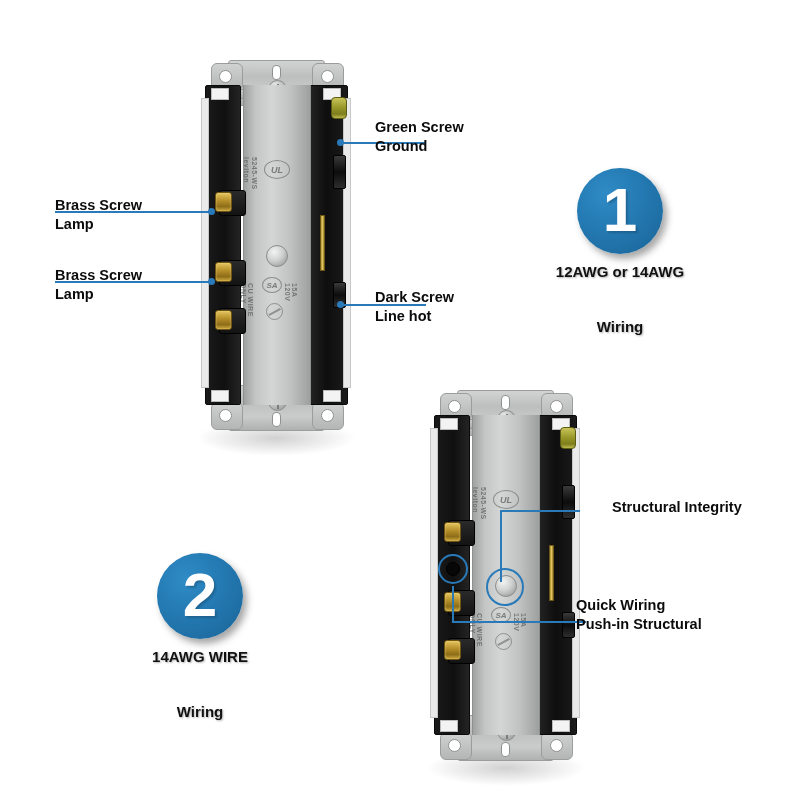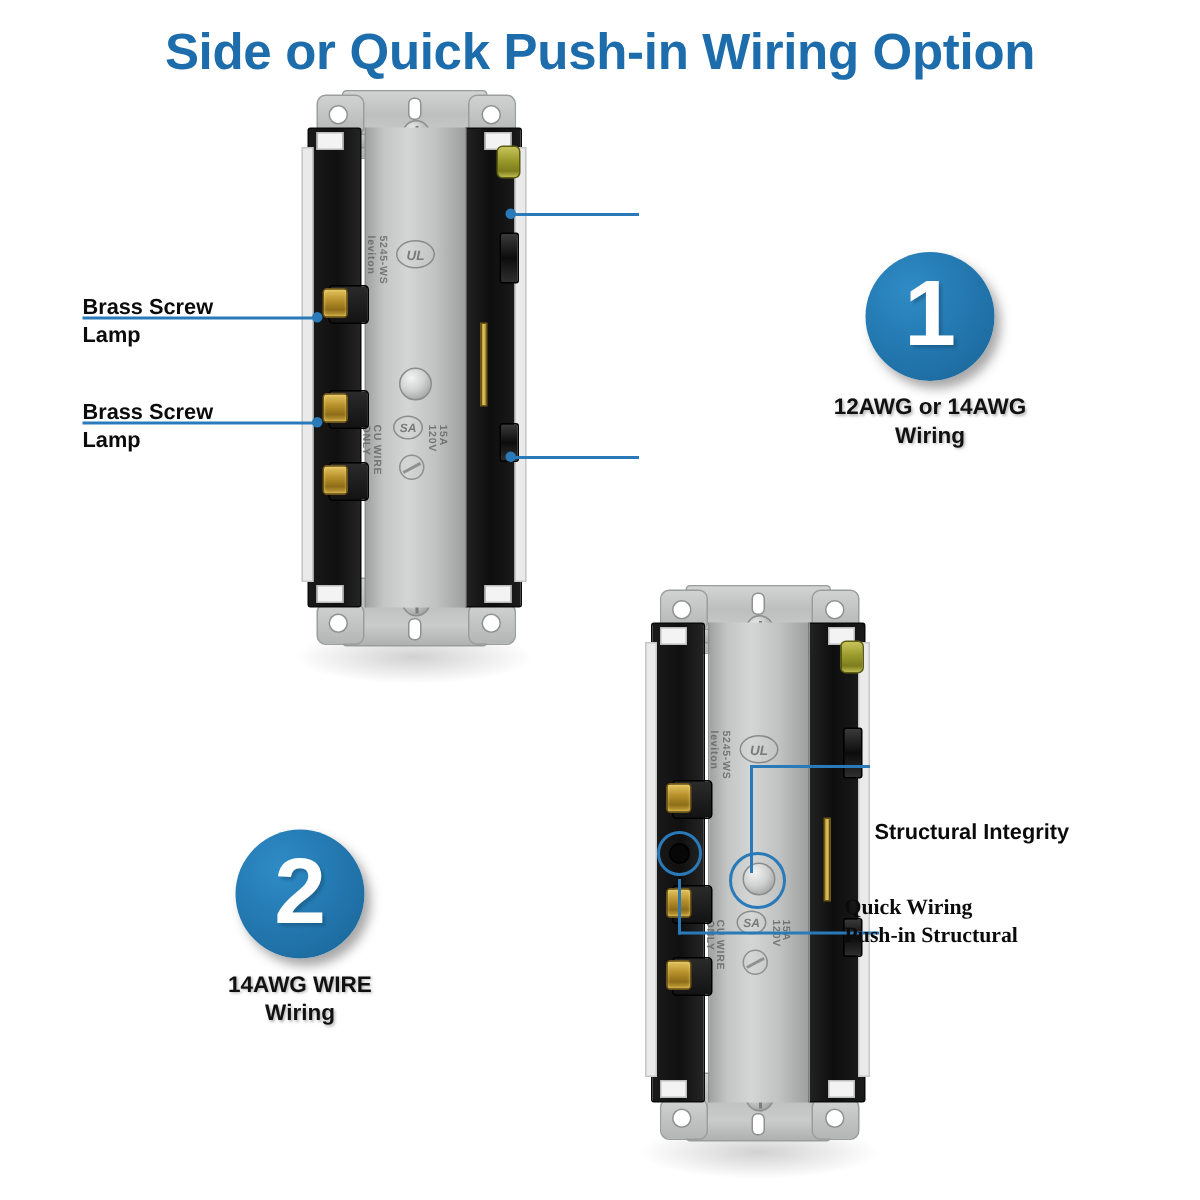--- a/index.html
+++ b/index.html
@@ -40,21 +40,21 @@
     position:absolute;left:0;top:0;width:86px;height:86px;
     display:flex;align-items:center;justify-content:center;
     color:#ffffff;font-size:62px;font-weight:bold;line-height:1;
     text-shadow:2px 2px 2px rgba(20,60,90,.35);
     padding-bottom:3px;box-sizing:border-box;
   }
   .badge-cap{
     margin-top:9px;font-size:15px;font-weight:bold;color:#111;line-height:1.25;
     text-shadow:1px 1px 2px rgba(120,120,120,.55);white-space:nowrap;
   }
-  .badge-cap .c2{display:block;}
+  .badge-cap .c2{display:block;margin-top:36px;}
 
   
   .device{position:absolute;}
 
   
   .strap{
     position:absolute;left:23px;width:97px;height:46px;
     background:linear-gradient(180deg,#d2d4d3 0%,#bcbfbd 35%,#c9ccca 70%,#aeb1af 100%);
     border:1px solid #9a9d9b;box-sizing:border-box;
     border-radius:3px;
@@ -168,21 +168,20 @@
   .devshadow{
     position:absolute;border-radius:50%;
     background:radial-gradient(ellipse at center, rgba(90,90,90,.28) 0%, rgba(255,255,255,0) 70%);
   }
 </style>
 </head>
 <body>
 
 <div class="stage">
 
-  <div id="title">Side or Quick Push-in Wiring Option</div>
 
   <div class="devshadow" style="left:196px;top:420px;width:160px;height:36px;"></div>
 
   <div class="device" id="device1" style="left:205px;top:60px;width:143px;height:388px;">
 
     <div class="strap" style="top:0px;">
       <div class="ear" style="left:-18px;top:2px;width:32px;height:28px;"></div>
       <div class="ear" style="left:83px;top:2px;width:32px;height:28px;"></div>
       <div class="hole" style="left:-10px;top:9px;"></div>
       <div class="hole" style="left:92px;top:9px;"></div>
@@ -232,37 +231,45 @@
     <div class="greenscrew" style="left:126px;top:37px;"></div>
     <div class="circmark" style="left:86px;top:40px;width:16px;height:16px;border-color:rgba(110,113,111,.9);"></div>
 
     <div class="darkscrew" style="left:128px;top:222px;"></div>
     <div class="goldstrip" style="left:115px;top:155px;height:56px;"></div>
     <div class="darkscrew" style="left:128px;top:95px;height:34px;"></div>
   </div>
 
   <div class="dot" style="left:337px;top:139px;"></div>
   <div class="leader" style="left:340px;top:142px;width:86px;"></div>
+  <div class="callout right-al" style="left:375px;top:118px;">
+    <span class="l1">Green Screw</span>
+    <span class="l2">Ground</span>
+  </div>
 
   <div class="dot" style="left:208px;top:208px;"></div>
   <div class="leader" style="left:55px;top:211px;width:156px;"></div>
   <div class="callout left-al" style="left:55px;top:196px;">
     <span class="l1">Brass Screw</span>
     <span class="l2">Lamp</span>
   </div>
 
   <div class="dot" style="left:208px;top:278px;"></div>
   <div class="leader" style="left:55px;top:281px;width:156px;"></div>
   <div class="callout left-al" style="left:55px;top:266px;">
     <span class="l1">Brass Screw</span>
     <span class="l2">Lamp</span>
   </div>
 
   <div class="dot" style="left:337px;top:301px;"></div>
   <div class="leader" style="left:340px;top:304px;width:86px;"></div>
+  <div class="callout right-al" style="left:375px;top:288px;">
+    <span class="l1">Dark Screw</span>
+    <span class="l2">Line hot</span>
+  </div>
 
   <div class="badge-wrap" style="left:530px;top:168px;width:180px;">
     <div class="badge">
       <span>1</span>
     </div>
     <div class="badge-cap">
       <span class="c1">12AWG or 14AWG</span>
       <span class="c2">Wiring</span>
     </div>
   </div>
@@ -327,27 +334,27 @@
     <div class="darkscrew" style="left:128px;top:95px;height:34px;"></div>
 
     <div class="pushhole" style="left:12px;top:172px;"></div>
 
     <div class="ring" style="left:4px;top:164px;width:30px;height:30px;"></div>
     <div class="ring" style="left:52px;top:178px;width:38px;height:38px;"></div>
   </div>
 
   <div class="leaderv" style="left:500px;top:510px;height:72px;"></div>
   <div class="leader" style="left:500px;top:510px;width:80px;"></div>
-  <div class="callout right-al" style="left:583px;top:498px;margin-top:48px;">
+  <div class="callout right-al" style="left:612px;top:498px;">
     <span class="l1">Structural Integrity</span>
   </div>
 
   <div class="leaderv" style="left:452px;top:586px;height:37px;"></div>
   <div class="leader" style="left:452px;top:621px;width:134px;"></div>
-  <div class="callout right-al" style="left:563px;top:596px;font-family:Liberation Serif, serif;">
+  <div class="callout right-al" style="left:576px;top:596px;">
     <span class="l1">Quick Wiring</span>
     <span class="l2">Push-in Structural</span>
   </div>
 
   <div class="badge-wrap" style="left:110px;top:553px;width:180px;">
     <div class="badge">
       <span>2</span>
     </div>
     <div class="badge-cap">
       <span class="c1">14AWG WIRE</span>

